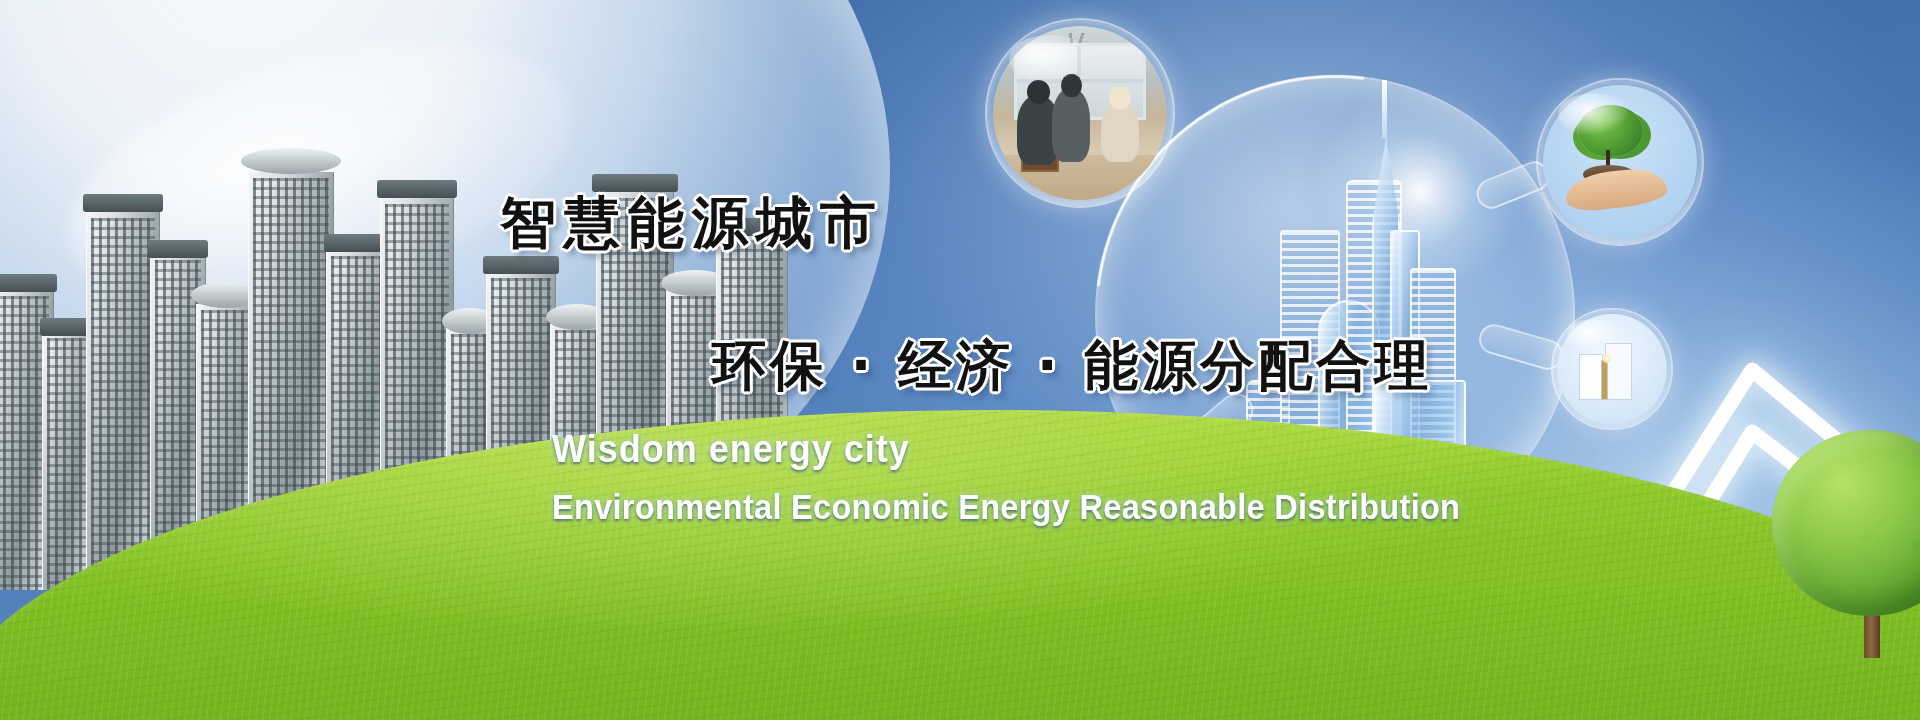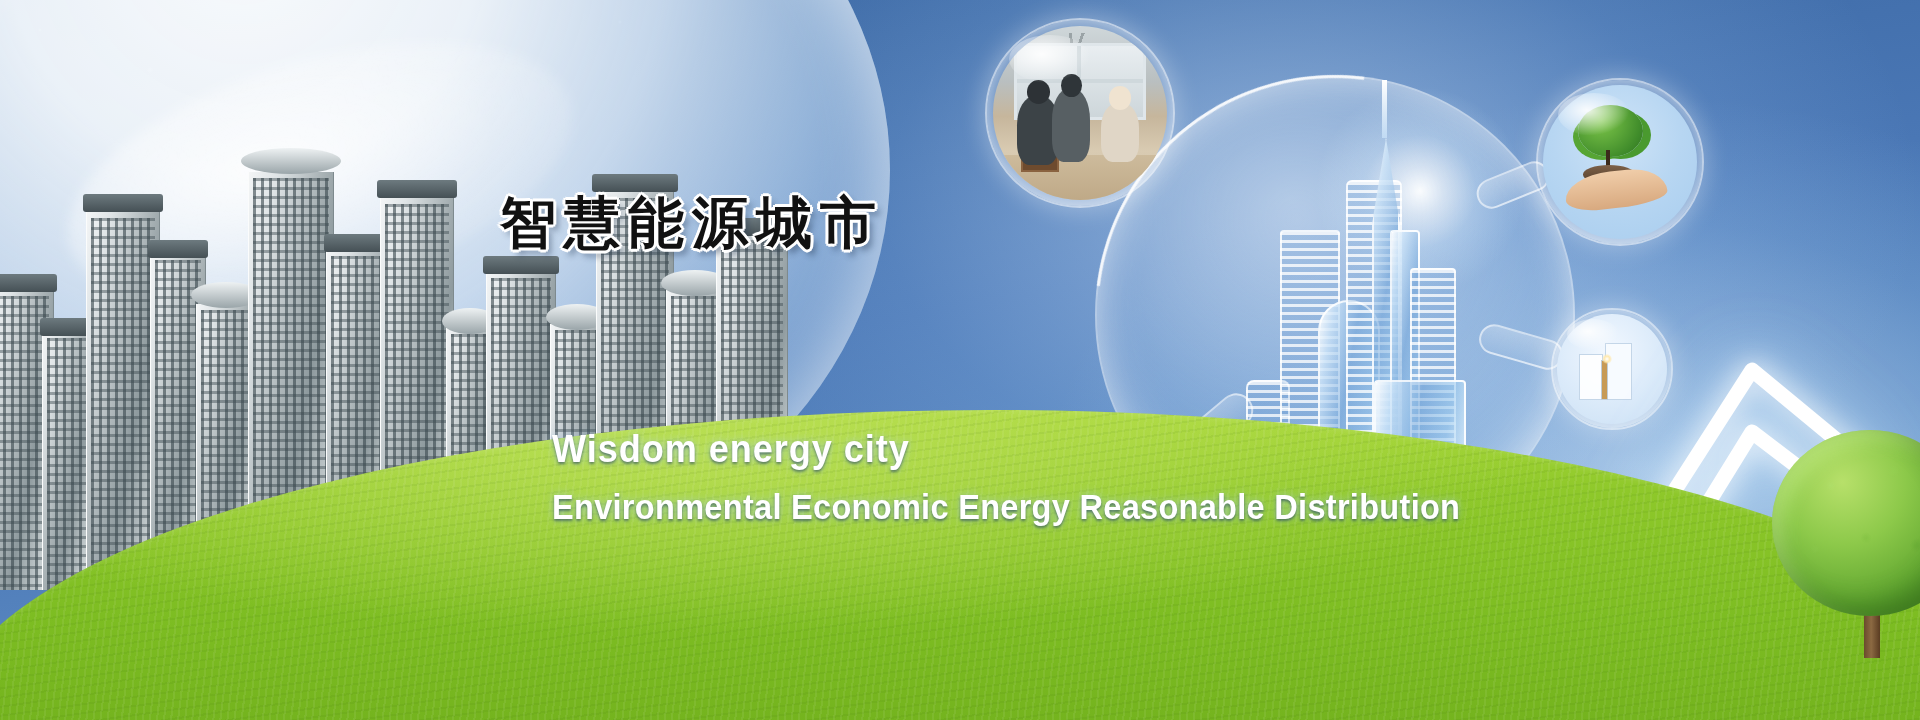--- a/index.html
+++ b/index.html
@@ -351,17 +351,18 @@
     <div class="hill-tex"></div>
   </div>
 
   <div class="big-tree">
     <div class="trunk2"></div>
     <div class="crown"></div>
   </div>
 
   <div class="text-block">
     <div class="title-cn">智慧能源城市</div>
+    <div class="subtitle-cn">环保 · 经济 · 能源分配合理</div>
     <div class="en-1">Wisdom energy city</div>
     <div class="en-2">Environmental Economic  Energy Reasonable Distribution</div>
   </div>
 
 </div>
 
 </body></html>

